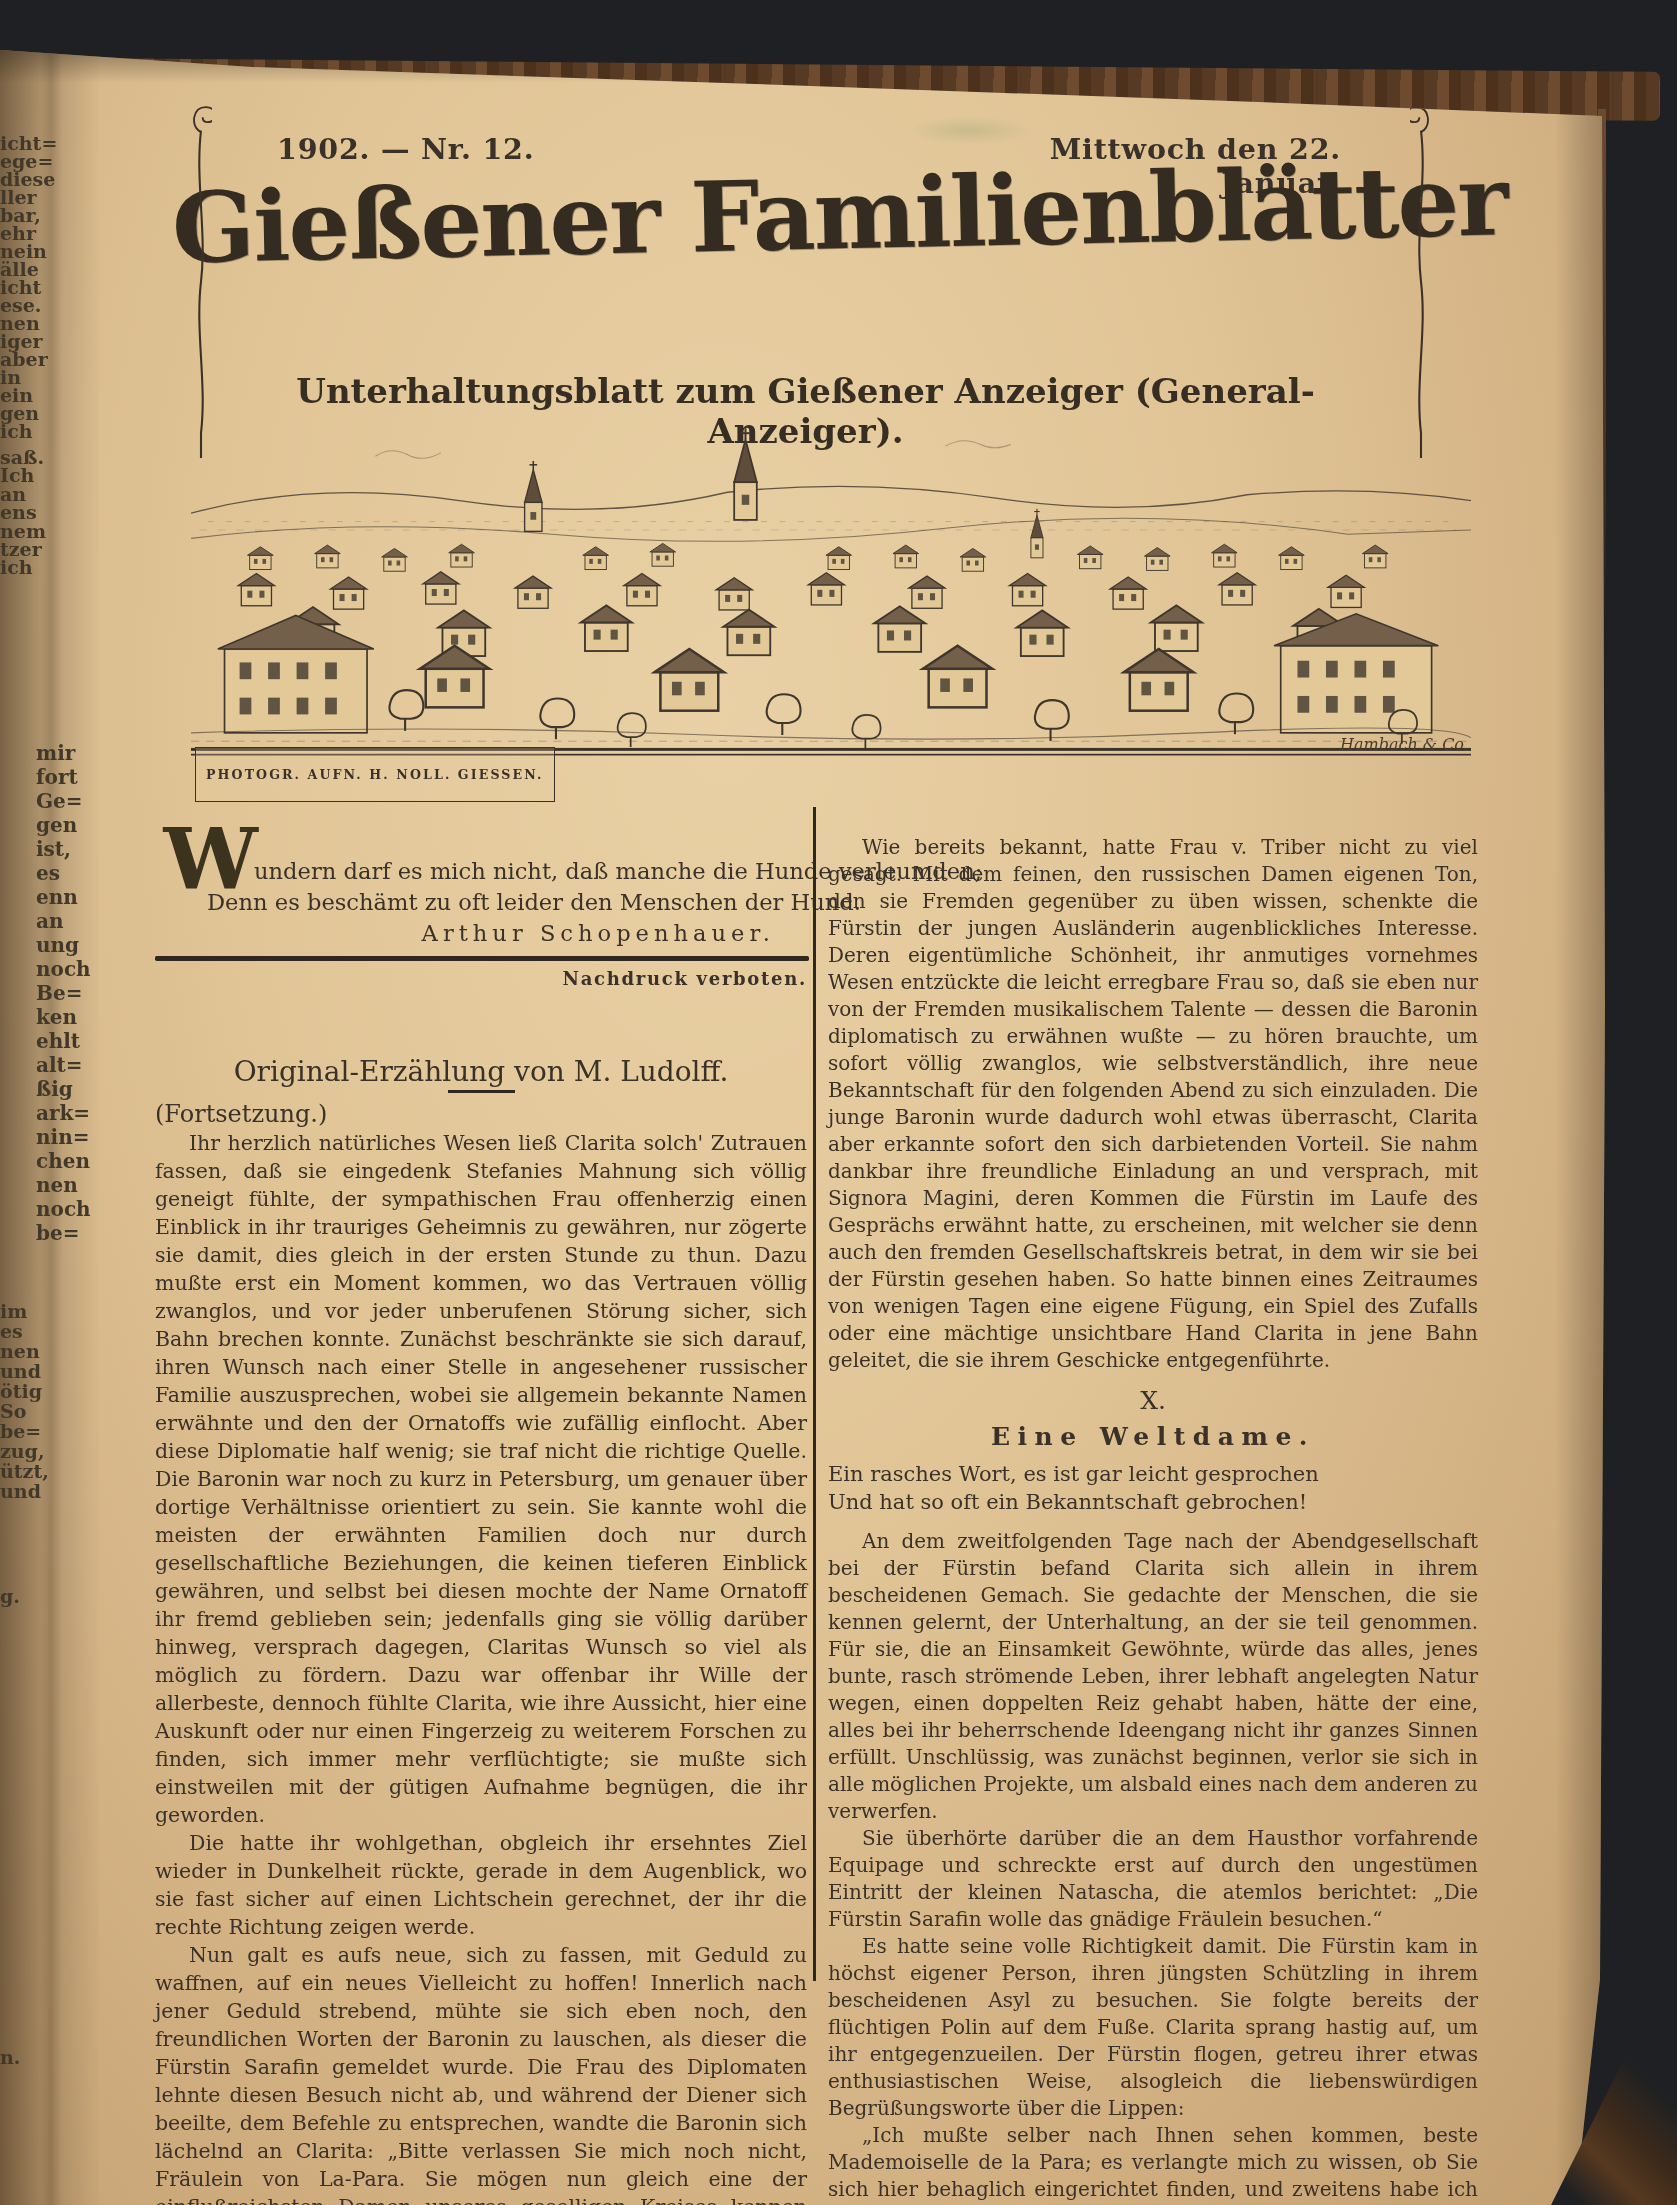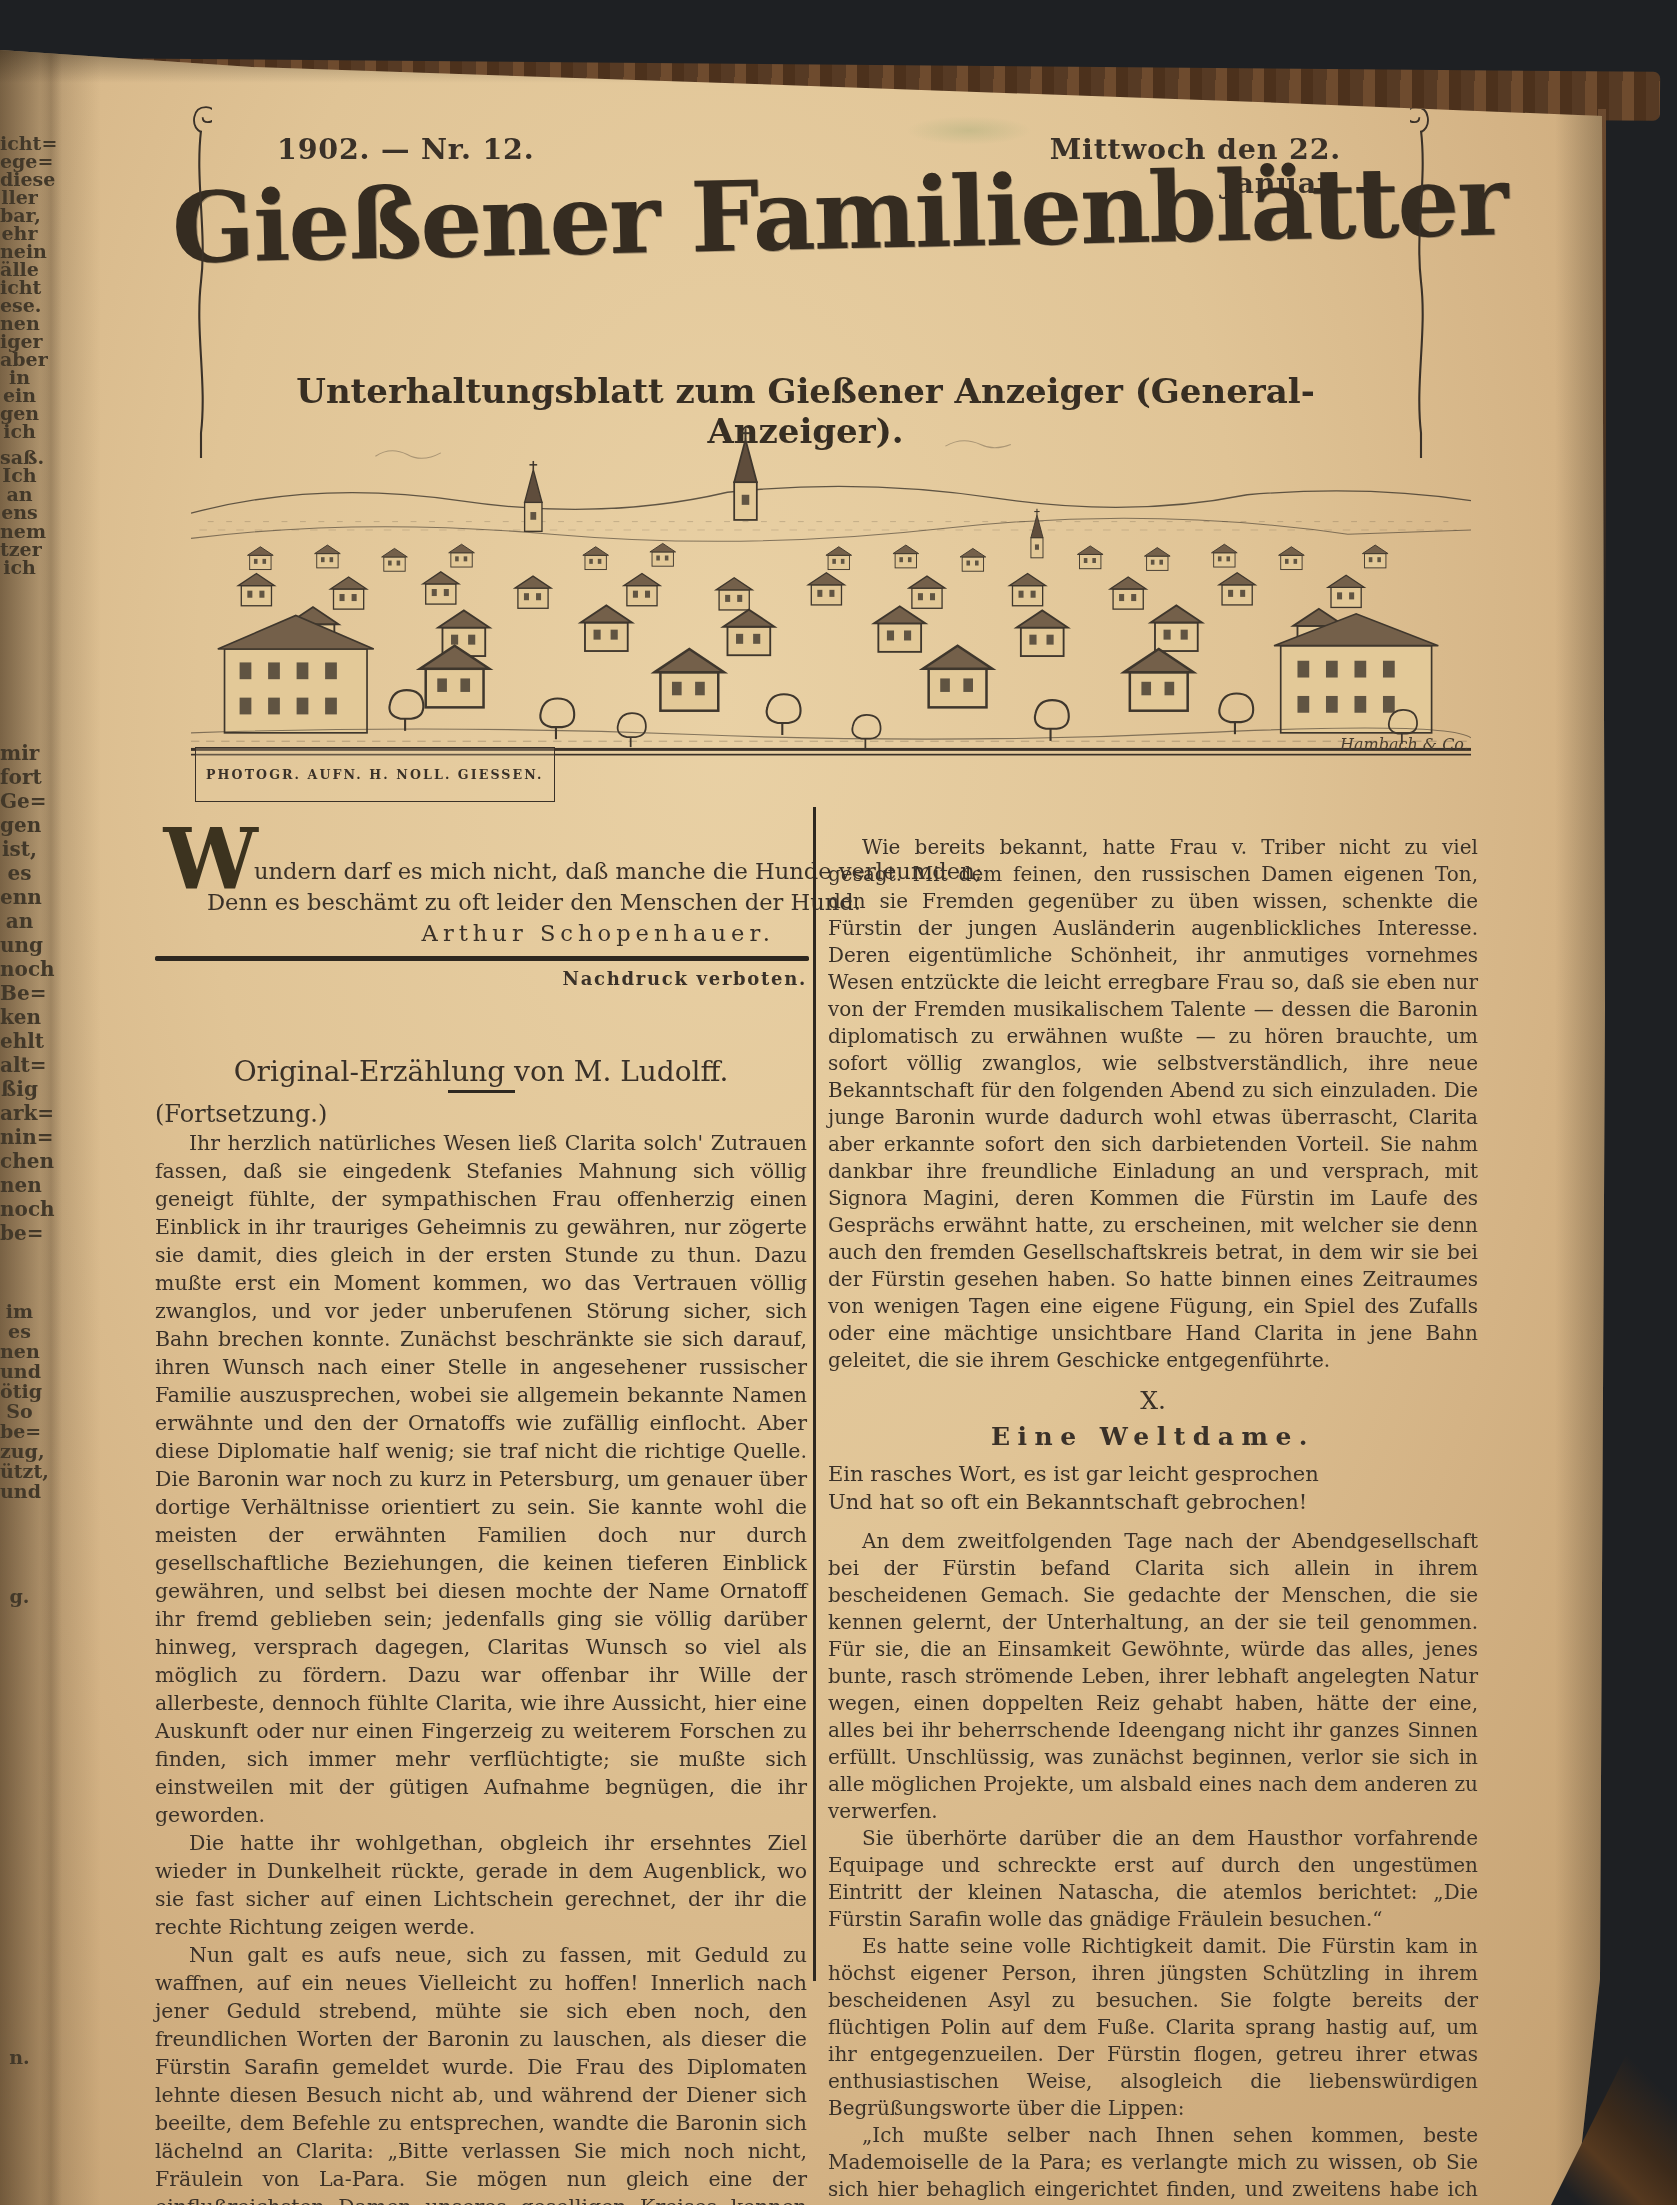--- a/index.html
+++ b/index.html
@@ -44,25 +44,25 @@
   }
   .right-shade{
     position:absolute;right:0;top:0;width:50px;height:2205px;
     background:linear-gradient(270deg,rgba(30,22,12,.30),rgba(30,22,12,0));
   }
   .stain{
     position:absolute;left:906px;top:116px;width:126px;height:28.5px;
     background:radial-gradient(ellipse,rgba(98,142,84,.20),rgba(98,142,84,0) 70%);
   }
   
-  .frag-col{position:absolute;width:39px;text-align:center;font-weight:bold;font-size:19px;color:#423829;}
+  .frag-col{position:absolute;width:39px;text-align:left;font-weight:bold;font-size:19px;color:#423829;}
   .frag-col div{white-space:nowrap;}
   #frag-g1{left:0;top:134px;line-height:18px;}
   #frag-g2{left:0;top:448px;line-height:18.4px;}
-  #frag-g3{left:0;top:741px;line-height:24px;font-size:20px;}
+  #frag-g3{left:0;top:741px;line-height:24px;font-size:20px;padding-left:36px;}
   #frag-g4{left:0;top:1301px;line-height:20px;}
   #frag-g5{left:0;top:1585px;}
   #frag-g6{left:0;top:2046px;}
   
   .issue-no{position:absolute;left:277px;top:132px;font-size:28.5px;font-weight:bold;letter-spacing:0.8px;}
   .issue-date{position:absolute;left:939px;top:132px;width:402px;text-align:right;font-size:28.5px;font-weight:bold;letter-spacing:0.8px;}
   .masthead-title{
     position:absolute;left:172px;top:158px;width:1266px;text-align:center;
     font-size:97px;font-weight:bold;letter-spacing:-1.7px;color:#352c21;
     transform:rotate(-1.2deg);text-shadow:0.8px 0.8px 0 rgba(53,44,33,.35);

